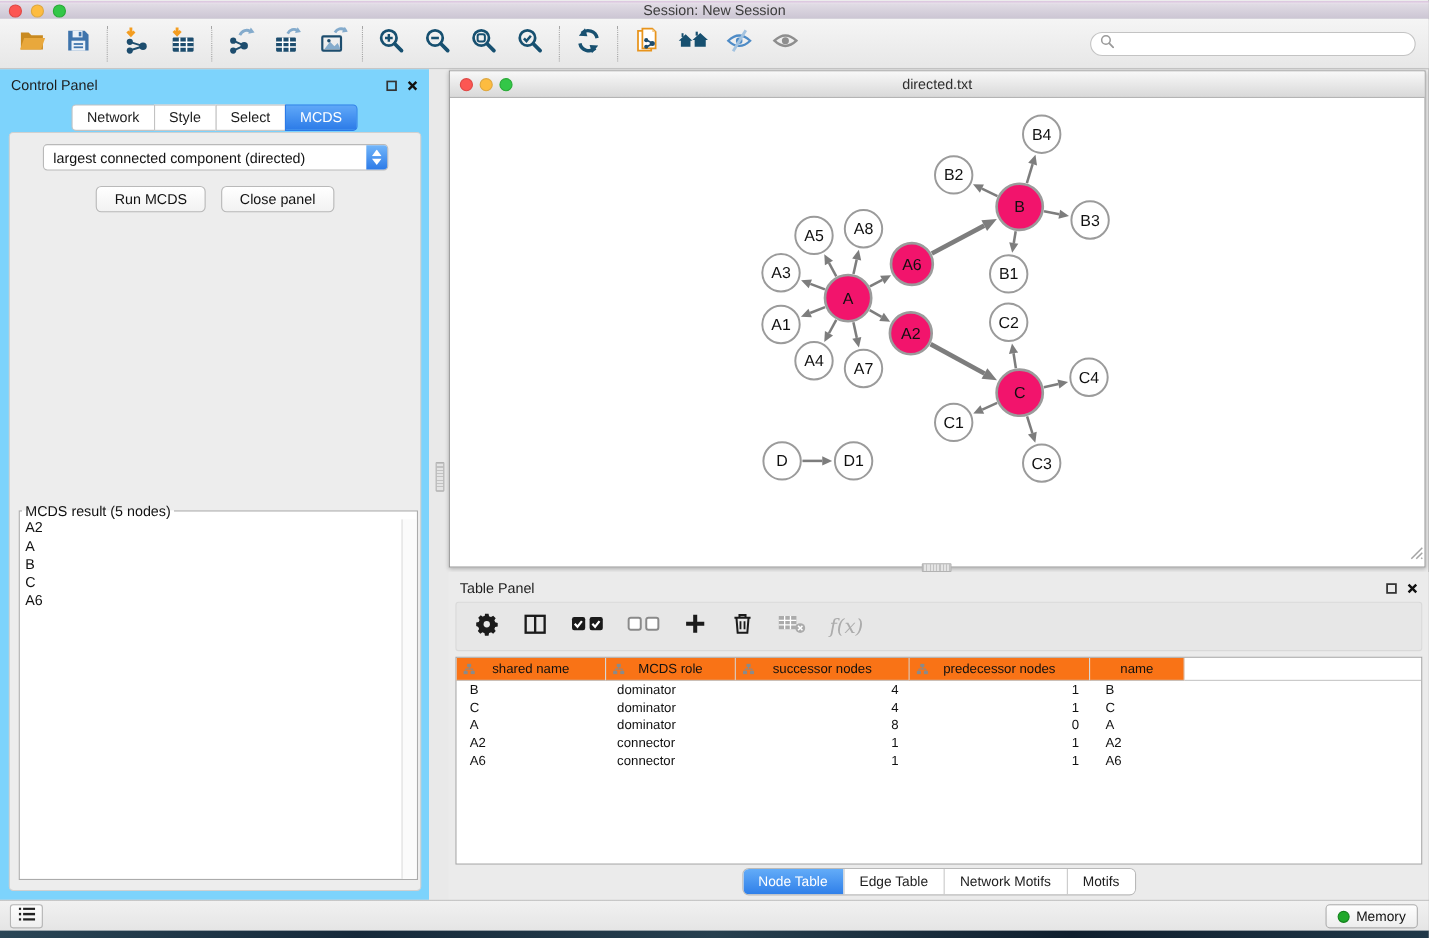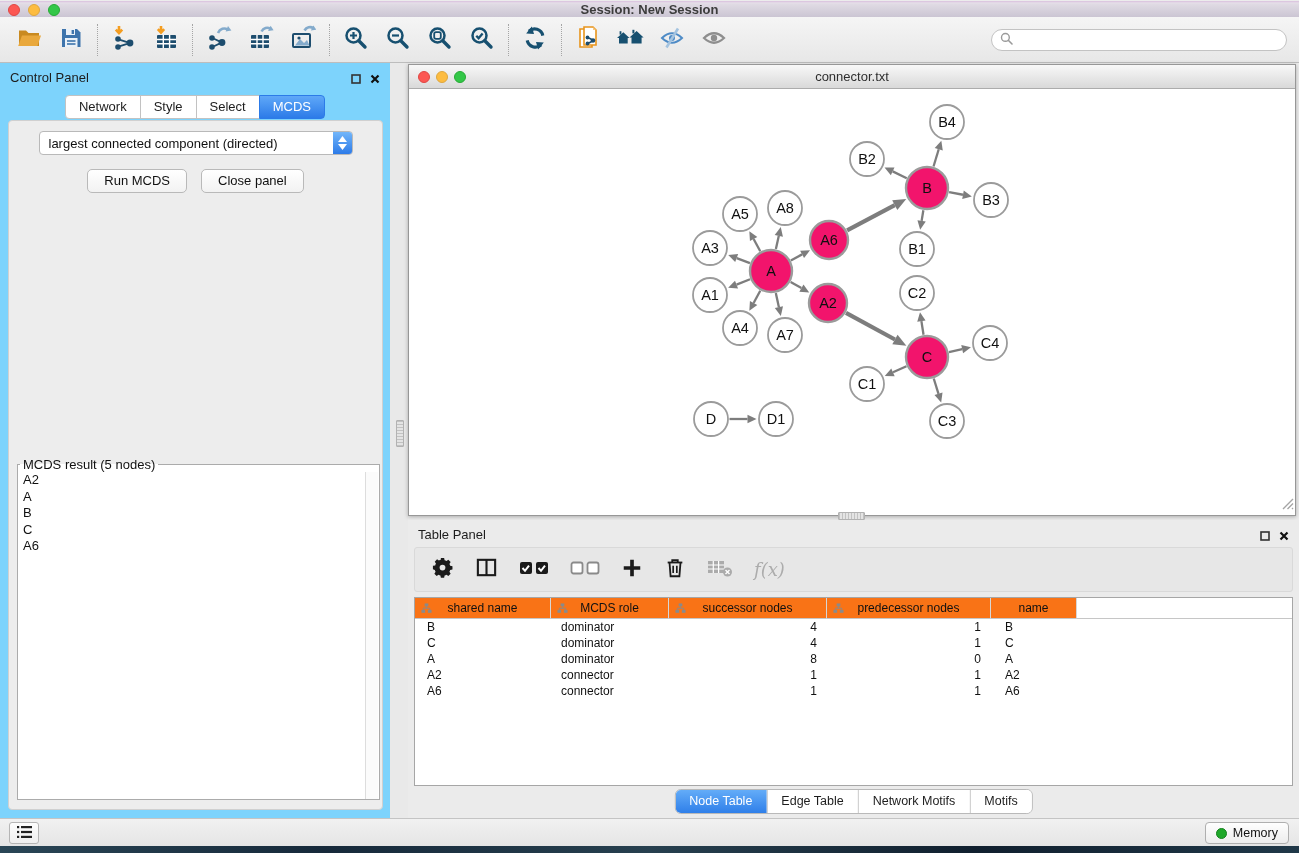--- a/index.html
+++ b/index.html
@@ -4,21 +4,21 @@
 <style>
   * { margin:0; padding:0; box-sizing:border-box; }
   html,body { background:#222; }
   body { font-family:"Liberation Sans", sans-serif; }
   .screen { position:relative; width:1299px; height:853px; background:#ECECEC; overflow:hidden;
             font-family:"Liberation Sans", sans-serif; color:#222; }
 
   
   .titlebar { position:absolute; left:0; top:1px; width:1299px; height:17px;
     background:linear-gradient(180deg,#d9bfdd 0,#e6dfe9 2px,#e0dbe4 3px,#cbc5d3 100%);
-    border-bottom:1px solid #aaa2b2; display:flex; align-items:center;font-weight:bold; }
+    border-bottom:1px solid #aaa2b2; display:flex; align-items:center; }
   .lights { position:absolute; left:8px; top:3px; display:flex; gap:8px; }
   .light { width:12px; height:12px; border-radius:50%; }
   .light.red    { background:#FC5753; border:1px solid #DF4744; }
   .light.yellow { background:#FDBC40; border:1px solid #DEA73E; }
   .light.green  { background:#33C748; border:1px solid #27AA35; }
   .titlebar .title { width:100%; text-align:center; font-size:13px; color:#3c3c3c; }
 
   
   .toolbar { position:absolute; left:0; top:17px; width:1299px; height:46px;
     background:linear-gradient(180deg,#F5F5F5,#E7E7E7); border-bottom:1px solid #BDBDBD;
@@ -329,21 +329,21 @@
   <div class="v-strip"></div>
   <div class="v-grip"></div>
 
   <div class="net-window">
     <div class="net-titlebar">
       <div class="net-lights">
         <div class="light red"></div>
         <div class="light yellow"></div>
         <div class="light green"></div>
       </div>
-      <div class="net-title">connector.txt</div>
+      <div class="net-title">directed.txt</div>
     </div>
     <svg id="graph-svg" class="net-canvas" width="886" height="426">
         <line x1="351.25013119452535" y1="161.23411219638533" x2="344.61650048693457" y2="149.0367912179119" stroke="#7D7D7D" stroke-width="2.3"></line>
         <polygon points="340.3165529647447,141.13043609646604 348.3061328769426,147.03014904088997 340.9268680969265,151.04343339493386" fill="#7D7D7D"></polygon>
         <line x1="366.88093530091976" y1="159.03579114586105" x2="369.8174819521683" y2="145.82133121524265" stroke="#7D7D7D" stroke-width="2.3"></line>
         <polygon points="371.7698560725362,137.03564767358708 373.9174676049409,146.73243913808102 365.7174962993957,144.91022329240428" fill="#7D7D7D"></polygon>
         <line x1="340.94681105613967" y1="173.06191236542972" x2="327.66737266222304" y2="168.05491100378904" stroke="#7D7D7D" stroke-width="2.3"></line>
         <polygon points="319.2460970846789,164.87967594996093 329.1491490206762,164.12498240093512 326.1855963037699,171.98483960664296" fill="#7D7D7D"></polygon>
         <line x1="341.06226608680885" y1="189.23779694945225" x2="327.5211296233755" y2="194.56545719736047" stroke="#7D7D7D" stroke-width="2.3"></line>
         <polygon points="319.146036058099,197.86057597714137 325.9834075261444,190.65708020023146 329.0588517206066,198.47383419448948" fill="#7D7D7D"></polygon>

